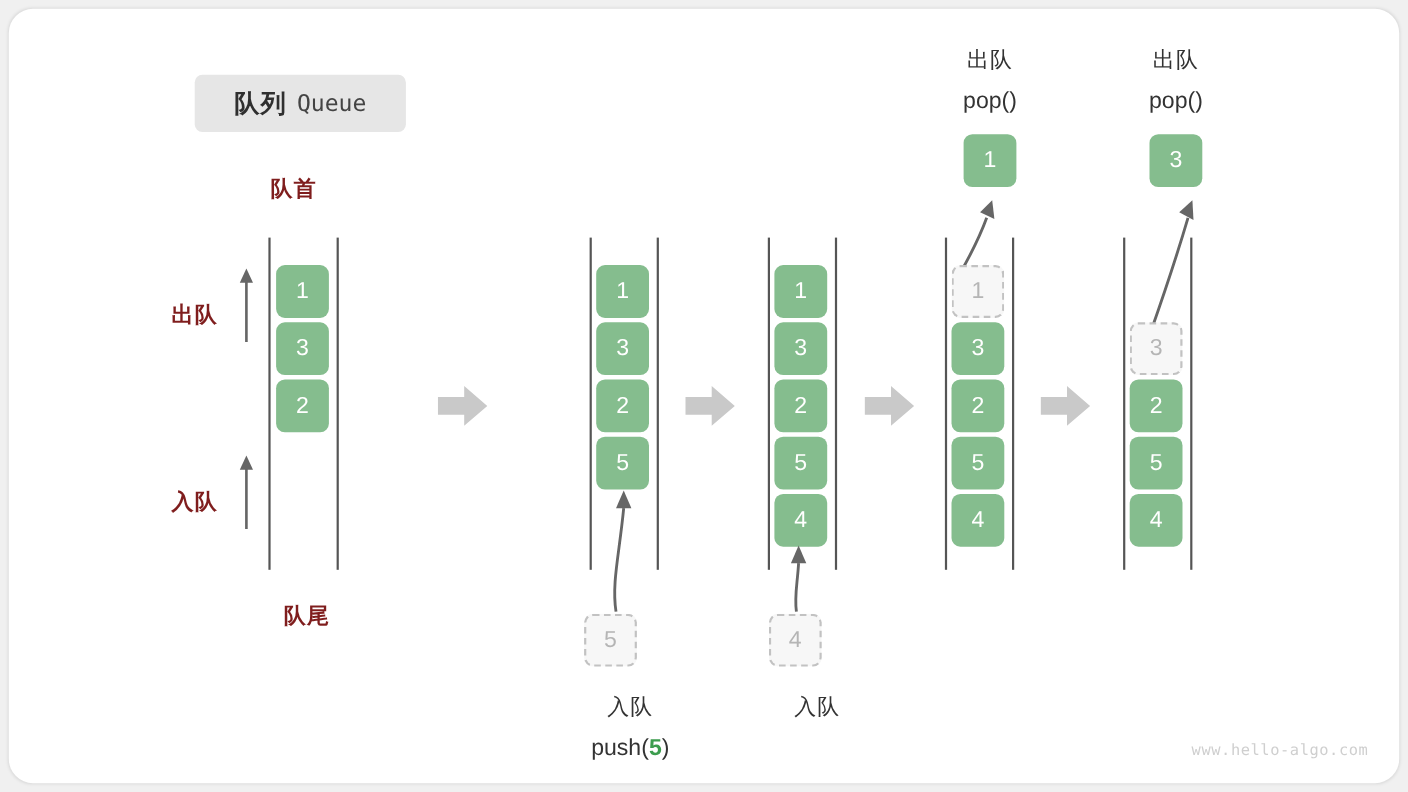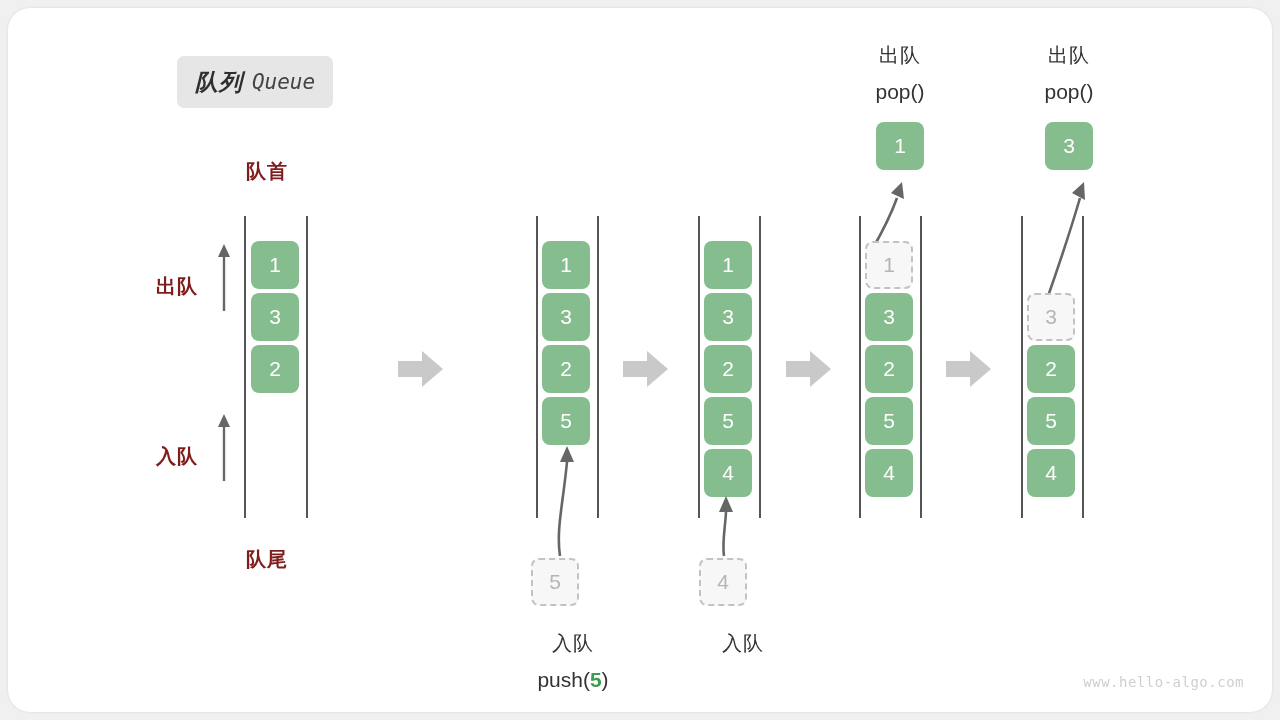--- a/index.html
+++ b/index.html
@@ -14,25 +14,24 @@
     width:1264px;height:704px;
     background:#ffffff;
     border-radius:22px;
     box-shadow:0 0 3px rgba(0,0,0,0.10);
     overflow:hidden;
   }
   .abs{position:absolute;}
 
   
   #title-badge{
-    left:169px;top:48px;width:156px;height:52px;
+    left:169px;top:60px;width:192px;height:52px;
     background:#e6e6e6;border-radius:7px;
     display:flex;align-items:center;justify-content:center;
     box-sizing:border-box;
-    font-style:italic;
   }
   #title-badge .cn{
     font-size:23px;font-weight:bold;color:#2f2f2f;
     letter-spacing:1px;
   }
   #title-badge .en{
     font-family:"DejaVu Sans Mono","Liberation Mono",monospace;
     font-size:21px;color:#444;margin-left:9px;
   }
 
@@ -84,21 +83,21 @@
 <body>
 
 <div id="card">
 
   <div class="abs" id="title-badge">
     <span class="cn">队列</span>
     <span class="en">Queue</span>
   </div>
 
   <div class="abs cn-bold" style="left:238px;top:150px;">队首</div>
-  <div class="abs cn-bold" style="left:238px;top:538px;">队尾</div>
+  <div class="abs cn-bold" style="left:250px;top:538px;">队尾</div>
 
   <div class="abs cn-bold" style="left:148px;top:265px;">出队</div>
   <svg class="abs uparrow" style="left:209px;top:235px;" viewBox="0 0 14 70">
     <line x1="7" y1="68" x2="7" y2="12" stroke="#666" stroke-width="2.4"></line>
     <polygon points="7,1 13,14 1,14" fill="#666"></polygon>
   </svg>
 
   <div class="abs cn-bold" style="left:148px;top:435px;">入队</div>
   <svg class="abs uparrow" style="left:209px;top:405px;" viewBox="0 0 14 70">
     <line x1="7" y1="68" x2="7" y2="12" stroke="#666" stroke-width="2.4"></line>

